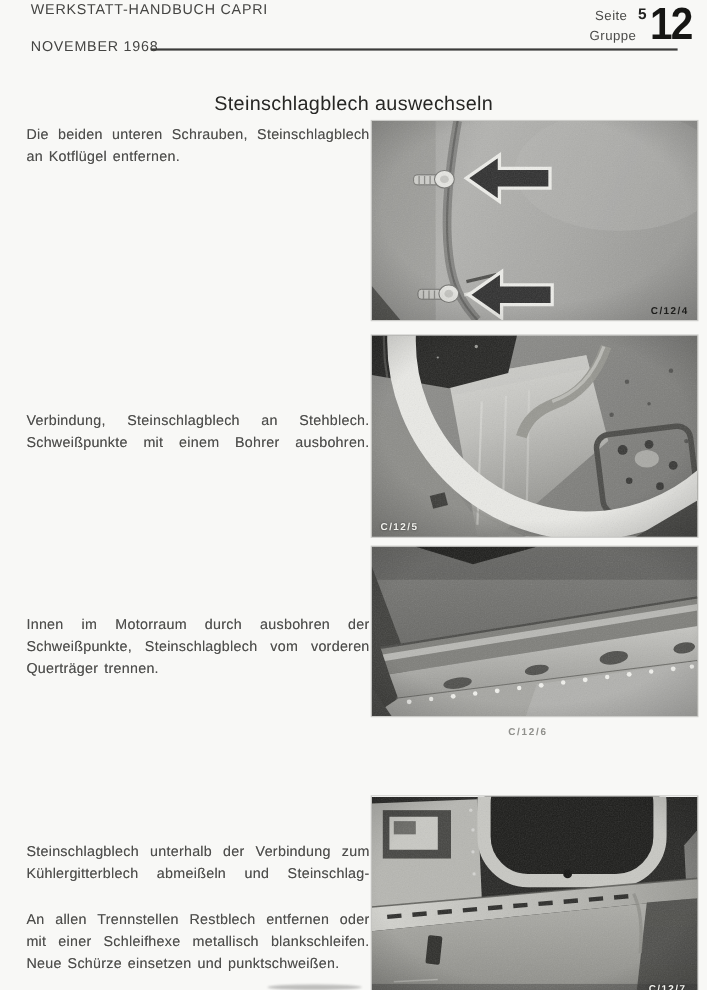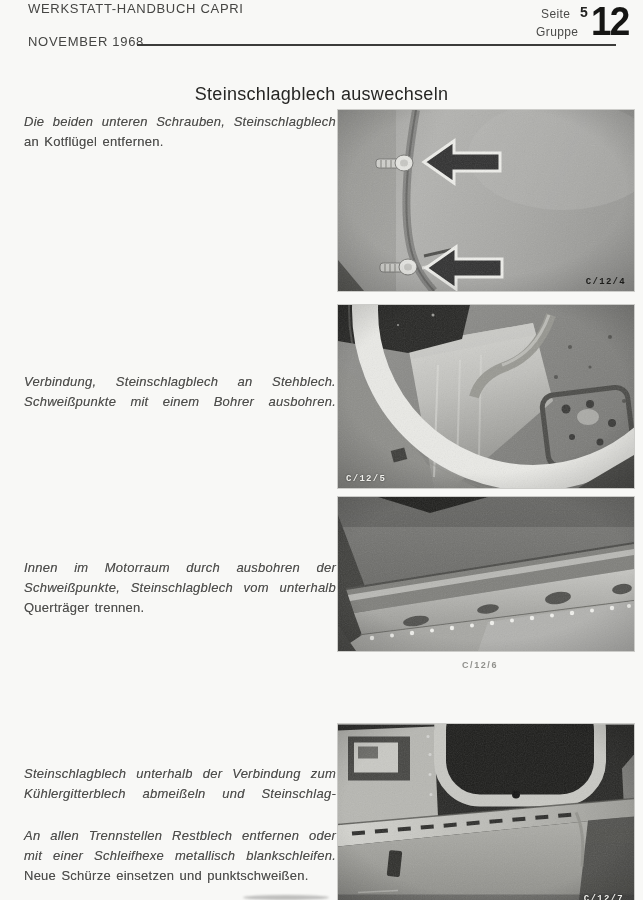--- a/index.html
+++ b/index.html
@@ -23,28 +23,28 @@
   
   .section-title{
     position:absolute;left:0;top:84px;width:100%;text-align:center;
     font-size:18px;font-weight:normal;color:#262624;letter-spacing:.3px;
   }
   
   .para{position:absolute;left:24px;width:312px;font-size:13px;line-height:20px;
         color:#4e4e4c;letter-spacing:.25px;word-spacing:1.5px;text-shadow:0 0 .3px rgba(60,60,60,.5);}
   .p1{top:112px}.p2{top:372px}.p3{top:558px}.p4{top:764px}.p5{top:826px}
   .ln{text-align:left;}
-  .just{text-align:justify;text-align-last:justify;font-style:italic;}
+  .just{text-align:justify;text-align-last:justify;}
   
   .fig{position:absolute;left:338px;width:296px;box-shadow:0 0 0 1px rgba(70,70,68,.25);}
   .f1{top:110px;height:181px}.f2{top:305px;height:183px}.f3{top:497px;height:154px}.f4{top:724px;height:185px}
   .fig svg{display:block;width:100%;height:100%;}
   .cap{
     position:absolute;font-size:9px;font-weight:bold;letter-spacing:1.3px;
-    font-family:Liberation Mono, monospace;
+    font-family:Liberation Sans, sans-serif;
   }
   .cap-dark{right:8px;bottom:4px;color:#1c1c1a;}
   .cap-w1{left:8px;bottom:4px;color:#f1f1ed;text-shadow:0 0 2px rgba(0,0,0,.6);}
   .cap-w2{right:10px;bottom:5px;color:#f3f3ef;text-shadow:0 0 2px rgba(0,0,0,.6);}
   .cap-below{
     position:absolute;left:338px;top:660px;width:284px;text-align:center;
     font-size:9px;letter-spacing:1.6px;color:#90908c;font-weight:bold;
   }
   .scan-smudge{position:absolute;left:243px;top:895px;width:86px;height:5px;
     background:rgba(40,40,38,.28);border-radius:50%;filter:blur(1px);}
@@ -67,21 +67,21 @@
   <div class="para p1">
     <div class="ln just">Die beiden unteren Schrauben, Steinschlagblech</div>
     <div class="ln">an Kotflügel entfernen.</div>
   </div>
   <div class="para p2">
     <div class="ln just">Verbindung, Steinschlagblech an Stehblech.</div>
     <div class="ln just">Schweißpunkte mit einem Bohrer ausbohren.</div>
   </div>
   <div class="para p3">
     <div class="ln just">Innen im Motorraum durch ausbohren der</div>
-    <div class="ln just">Schweißpunkte, Steinschlagblech vom unterhalb</div>
+    <div class="ln just">Schweißpunkte, Steinschlagblech vom vorderen</div>
     <div class="ln">Querträger trennen.</div>
   </div>
   <div class="para p4">
     <div class="ln just">Steinschlagblech unterhalb der Verbindung zum</div>
     <div class="ln just">Kühlergitterblech abmeißeln und Steinschlag-</div>
   </div>
   <div class="para p5">
     <div class="ln just">An allen Trennstellen Restblech entfernen oder</div>
     <div class="ln just">mit einer Schleifhexe metallisch blankschleifen.</div>
     <div class="ln">Neue Schürze einsetzen und punktschweißen.</div>

